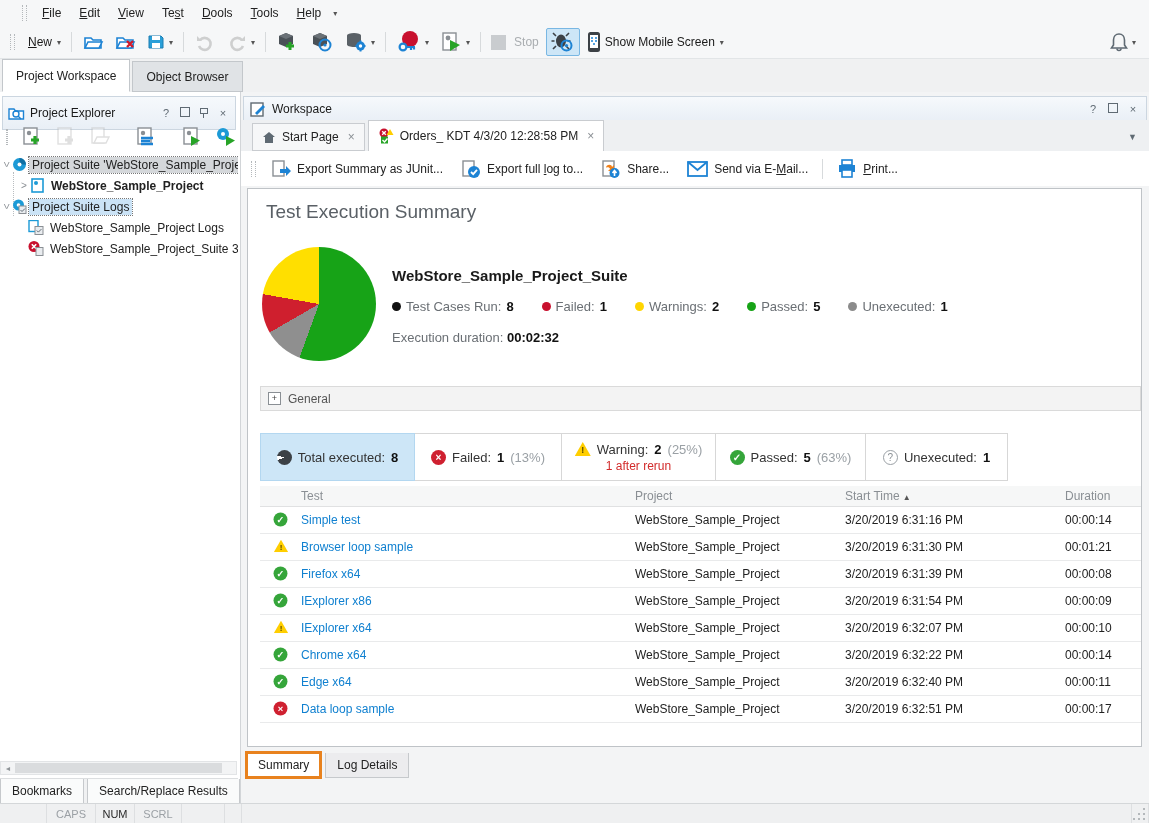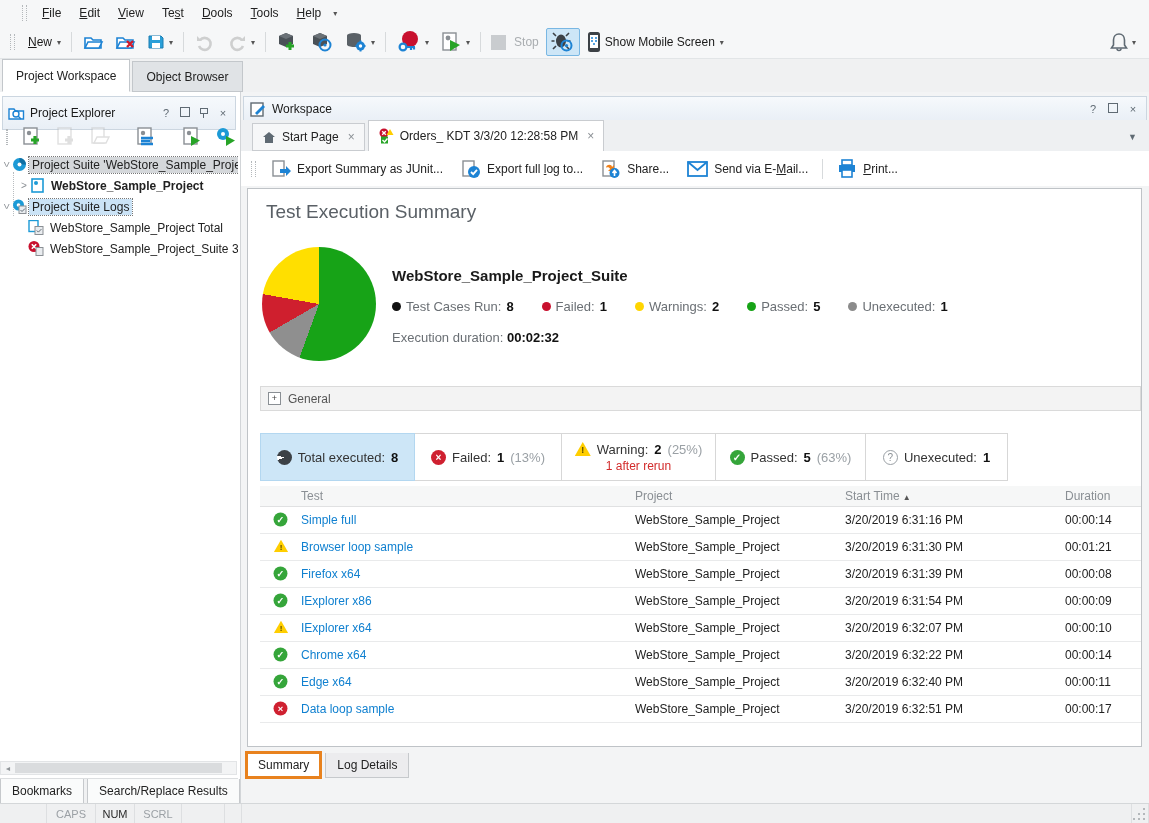--- a/index.html
+++ b/index.html
@@ -401,21 +401,21 @@
       <span class="tlabel sel-blue">Project Suite Logs</span>
     </div>
     <div class="trow-l" style="padding-left:28px">
       <span style="width:19px;flex:none">
           <svg width="16" height="15" viewBox="0 0 16 15">
             <rect x="1" y="0.5" width="9" height="11" fill="#fff" stroke="#1c9ad6" stroke-width="1.4"></rect>
             <rect x="7" y="6.5" width="8" height="8" fill="#e9ecef" stroke="#8a8f94"></rect>
             <path d="M8.8 10.5 l1.6 1.6 l3 -3" fill="none" stroke="#5f6a73"></path>
           </svg>
         </span>
-      <span class="tlabel">WebStore_Sample_Project Total</span>
+      <span class="tlabel">WebStore_Sample_Project Logs</span>
     </div>
     <div class="trow-l" style="padding-left:28px">
       <span style="width:19px;flex:none">
           <svg width="16" height="15" viewBox="0 0 16 15">
             <circle cx="6" cy="5.5" r="5.5" fill="#c8102e"></circle>
             <path d="M3.8 3.3 l4.4 4.4 M8.2 3.3 l-4.4 4.4" stroke="#fff" stroke-width="1.6"></path>
             <rect x="8" y="6.5" width="7" height="8" fill="#e9ecef" stroke="#8a8f94"></rect>
           </svg>
         </span>
       <span class="tlabel">WebStore_Sample_Project_Suite 3/2</span>
@@ -461,21 +461,21 @@
     <span class="ws-tab active">
       <span>
           <svg width="16" height="16" viewBox="0 0 16 16">
             <circle cx="6" cy="5" r="4.5" fill="#c8102e"></circle>
             <path d="M4.2 3.2 l3.6 3.6 M7.8 3.2 l-3.6 3.6" stroke="#fff" stroke-width="1.3"></path>
             <path d="M12 1 l3.5 6 h-7 z" fill="#ffce00"></path>
             <rect x="3" y="8.5" width="7" height="7" fill="#27a427"></rect>
             <path d="M4.5 12 l2 2 l3 -3.5" fill="none" stroke="#fff" stroke-width="1.4"></path>
           </svg>
         </span>
-      <span>Orders_ KDT 3/3/20 12:28:58 PM</span>
+      <span>Orders_ KDT 4/3/20 12:28:58 PM</span>
       <span class="tab-close">×</span>
     </span>
     <span class="tabrow-dd">▼</span>
   </div>
 
   <div class="ws-toolbar">
     <span class="grip"></span>
     <span class="ws-tbi">
       <span>
           <svg width="20" height="20" viewBox="0 0 20 20">
@@ -616,21 +616,21 @@
 
     <div class="thead">
       <span class="th" style="left:41px">Test</span>
       <span class="th" style="left:375px">Project</span>
       <span class="th" style="left:585px"><span>Start Time</span><span class="sort">▲</span></span>
       <span class="th" style="left:805px">Duration</span>
     </div>
 
     <div class="trow" style="top:317px">
       <span class="st ic-circ ic-pass ic-sm">✓</span>
-      <a class="c-test">Simple full</a>
+      <a class="c-test">Simple test</a>
       <span class="c-proj">WebStore_Sample_Project</span>
       <span class="c-start">3/20/2019 6:31:16 PM</span>
       <span class="c-dur">00:00:14</span>
     </div>
     <div class="trow" style="top:344px">
       <span class="st ic-warn" style="transform:scale(.9)">!</span>
       <a class="c-test">Browser loop sample</a>
       <span class="c-proj">WebStore_Sample_Project</span>
       <span class="c-start">3/20/2019 6:31:30 PM</span>
       <span class="c-dur">00:01:21</span>

